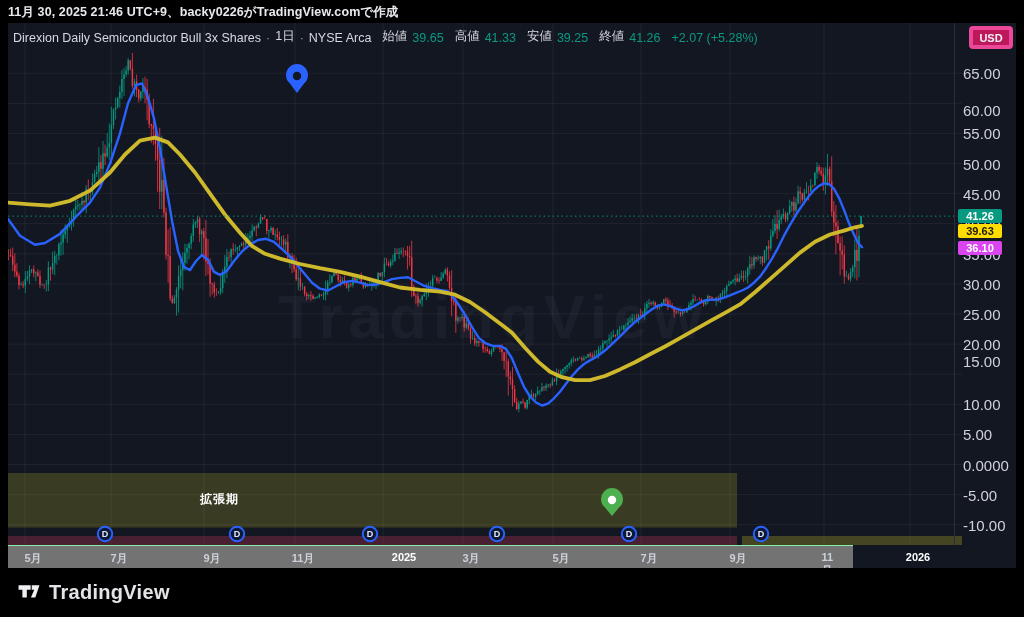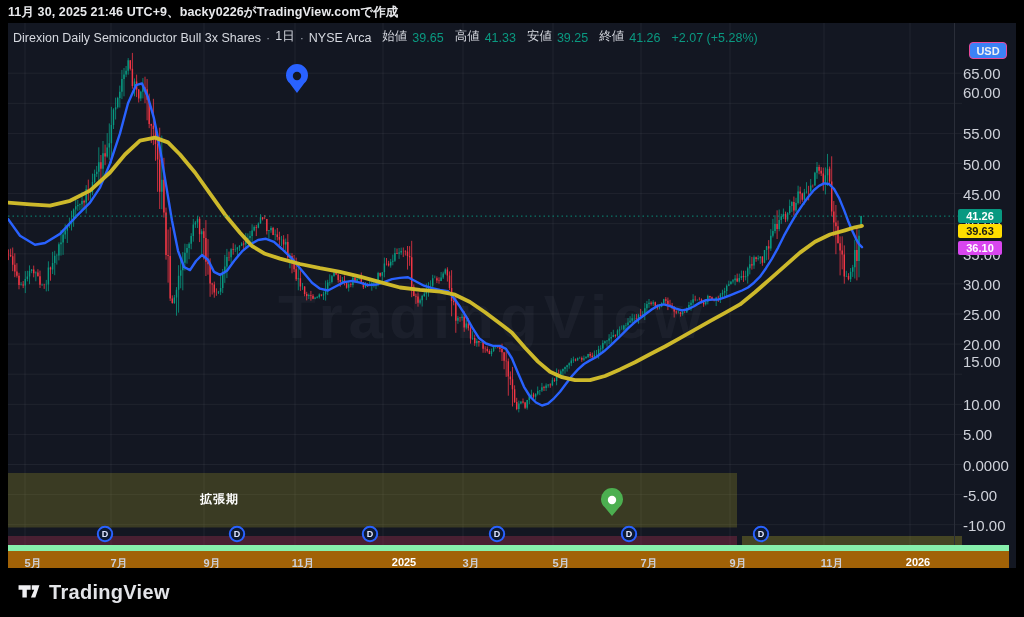--- a/index.html
+++ b/index.html
@@ -10,29 +10,29 @@
   .chart-widget{position:absolute;left:8px;top:23px;width:1008px;height:545px;background:#131722;}
   .watermark{position:absolute;left:150px;top:258px;width:670px;text-align:center;
              font-size:62px;font-weight:700;letter-spacing:6px;color:rgba(180,190,210,0.05);}
   .chart-svg{position:absolute;left:0;top:0;}
   .sym-header{position:absolute;left:13px;top:29px;height:16px;display:flex;align-items:flex-end;
               gap:5px;font-size:12.5px;color:#d6d9e0;white-space:nowrap;}
   .sym-header .sep{color:#9aa0ab;}
   .sym-header .lbl{color:#d6d9e0;margin-left:6px;}
   .sym-header .val{color:#0a9981;}
   .sym-header .chg{color:#0a9981;margin-left:6px;}
-  .usd-btn{position:absolute;left:969px;top:42px;width:36px;height:15px;background:#3b82f6;
-           border:1px solid #ec4899;border-radius:4px;color:#f0f1f3;font-size:11px;font-weight:700;
+  .usd-btn{position:absolute;left:969px;top:26px;width:36px;height:15px;background:#be185d;
+           border:4px solid #ec4899;border-radius:4px;color:#f0f1f3;font-size:11px;font-weight:700;
            display:flex;align-items:center;justify-content:center;cursor:pointer;}
   .price-axis{position:absolute;left:954px;top:23px;width:54px;height:522px;border-left:1px solid #2a2e39;}
   .pa-label{position:absolute;left:8px;transform:translateY(-50%);font-size:15px;color:#cfd2da;}
   .pa-badge{position:absolute;left:3px;width:44px;height:14px;border-radius:2px;display:flex;
             align-items:center;justify-content:center;font-size:11px;font-weight:700;transform:translateY(-50%);}
-  .time-axis{position:absolute;left:8px;top:545px;width:1001px;height:23px;background:#a16207;
-             border-top:6px solid #86efac;}
+  .time-axis{position:absolute;left:8px;top:545px;width:845px;height:23px;background:#737373;
+             border-top:1px solid #86efac;}
   .ta-label{position:absolute;top:5px;transform:translateX(-50%);font-size:11px;color:#ccd0d9;font-weight:600;}
   .ta-label.year{color:#ffffff;font-weight:700;}
   .expansion-label{position:absolute;left:200px;top:491px;font-size:12px;font-weight:700;color:#fff;letter-spacing:1px;}
   .footer{position:absolute;left:0;top:568px;width:1024px;height:49px;background:#000;display:flex;
           align-items:center;}
   .footer .logo-mark{margin-left:18px;}
   .footer .brand{margin-left:9px;color:#e3e4e8;font-size:20px;font-weight:700;letter-spacing:.3px;}
 </style>
 </head>
 <body>
@@ -142,21 +142,21 @@
     <span class="val">41.26</span>
     <span class="chg">+2.07 (+5.28%)</span>
   </div>
 
   <div class="usd-btn">USD</div>
 
   <div class="expansion-label">拡張期</div>
 
   <div class="price-axis" id="price-axis">
       <div class="pa-label" style="top: 50.2px;">65.00</div>
-      <div class="pa-label" style="top: 69px;">60.00</div>
+      <div class="pa-label" style="top: 87px;">60.00</div>
       <div class="pa-label" style="top: 110.4px;">55.00</div>
       <div class="pa-label" style="top: 140.5px;">50.00</div>
       <div class="pa-label" style="top: 170.6px;">45.00</div>
       <div class="pa-label" style="top: 200.7px;">40.00</div>
       <div class="pa-label" style="top: 230.8px;">35.00</div>
       <div class="pa-label" style="top: 260.9px;">30.00</div>
       <div class="pa-label" style="top: 291px;">25.00</div>
       <div class="pa-label" style="top: 321.1px;">20.00</div>
       <div class="pa-label" style="top: 338px; text-align: center;">15.00</div>
       <div class="pa-label" style="top: 381.3px;">10.00</div>

